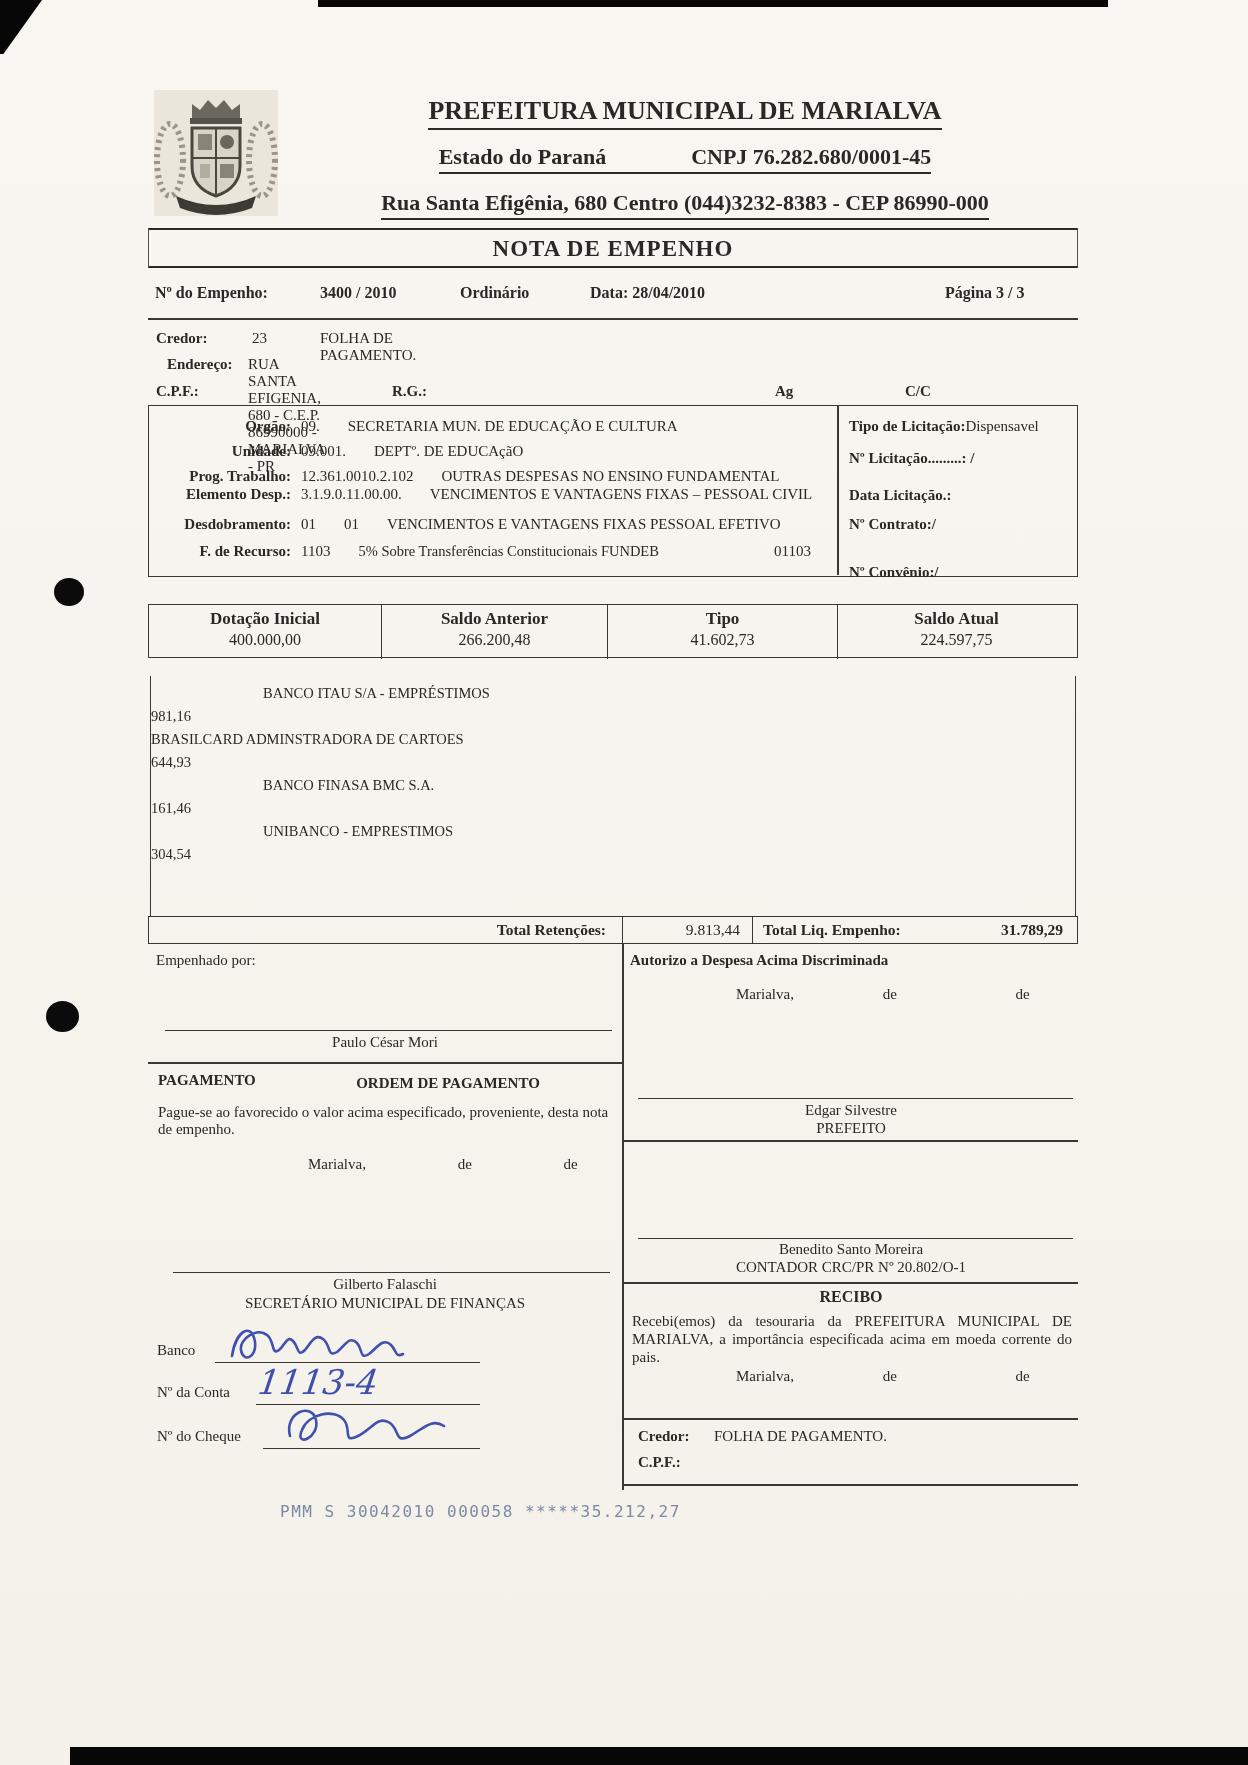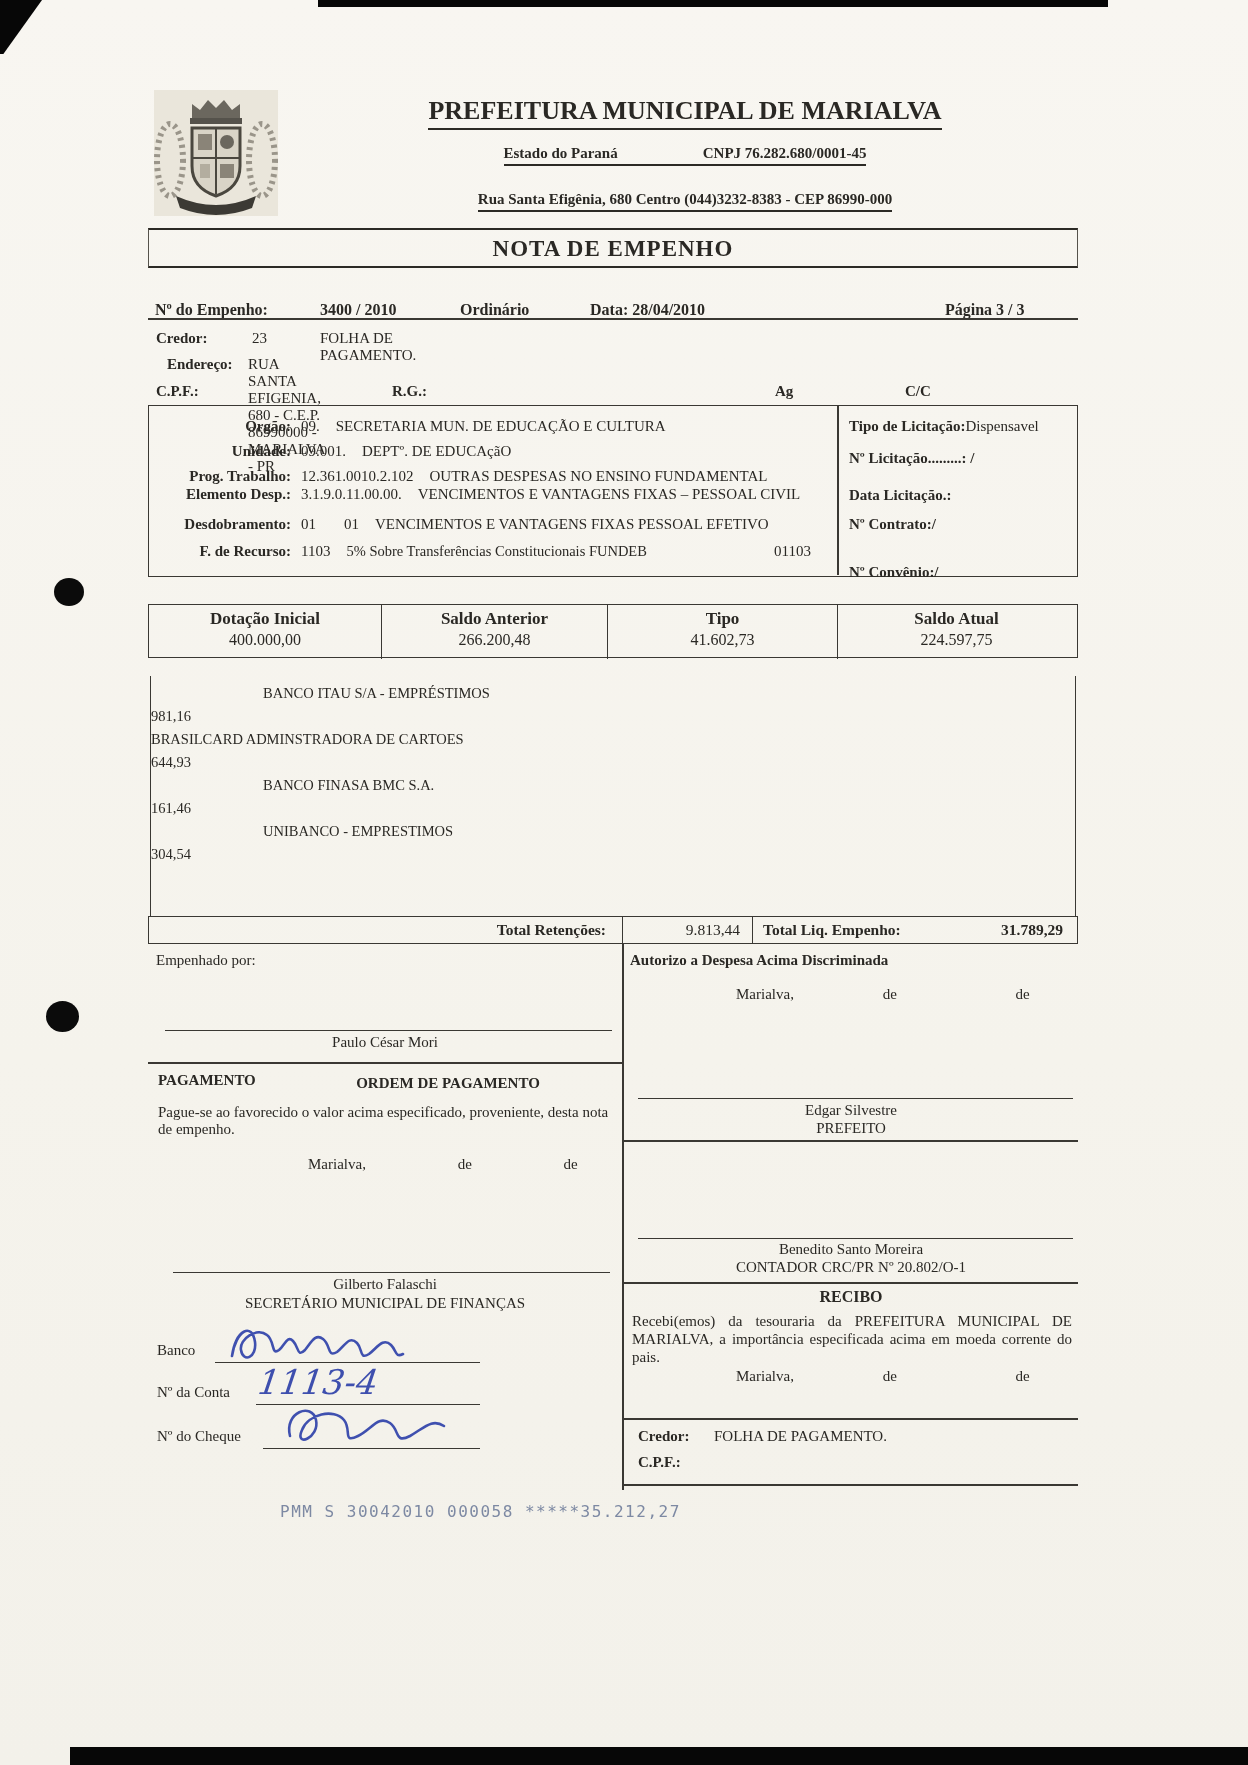--- a/index.html
+++ b/index.html
@@ -7,27 +7,27 @@
     position:relative;width:1248px;height:1765px;margin:0 auto;
     background:linear-gradient(180deg,#f8f6f1 0%,#f5f3ec 60%,#f3f1ea 100%);
     font-family:"Liberation Serif", serif;color:#2a2824;overflow:hidden;
   }
   .abs{position:absolute;}
   .b{font-weight:bold;}
   .ctr{text-align:center;}
   .hline{position:absolute;background:#3a3833;height:2px;}
   .vline{position:absolute;background:#3a3833;width:2px;}
   .ul{border-bottom:2px solid #2c2a25;display:inline-block;padding-bottom:2px;}
-  .t15{font-size:15px;} .t16{font-size:16px;} .t17{font-size:15px;}
+  .t15{font-size:15px;} .t16{font-size:16px;} .t17{font-size:22px;}
   .ihdr{font-weight:bold;font-style:italic;text-decoration:underline;font-size:15px;}
   .sigline{position:absolute;border-top:1.5px solid #3a3833;}
   .clsrow{position:absolute;left:0;width:688px;display:flex;align-items:baseline;font-size:15px;}
   .clslabel{width:142px;text-align:right;font-weight:bold;flex:none;}
   .clscode{margin-left:10px;flex:none;}
-  .clsdesc{margin-left:16px;}
+  .clsdesc{margin-left:28px;}
   .amcell{float:left;height:54px;box-sizing:border-box;border-right:1.5px solid #3a3833;}
   .amcell:last-child{border-right:none;}
   .amhead{font-weight:bold;font-size:17px;text-align:center;margin-top:4px;}
   .amval{font-size:16px;text-align:center;margin-top:2px;}
   .itemrow{display:flex;justify-content:space-between;line-height:23px;font-size:14.5px;flex-direction:column;}
   .hand{stroke:#2b3ea8;stroke-width:2.6;fill:none;stroke-linecap:round;opacity:.9;}
   .matrix{font-family:"DejaVu Sans Mono", monospace;color:#7d89a3;font-size:16px;letter-spacing:1.5px;}
 </style>
 </head>
 <body>
@@ -65,21 +65,21 @@
     <span class="ul b t17"><span>Estado do Paraná</span><span style="display:inline-block;width:85px;"></span><span>CNPJ 76.282.680/0001-45</span></span>
   </div>
   <div class="abs ctr" style="left:300px;top:190px;width:770px;">
     <span class="ul b t17">Rua Santa Efigênia, 680    Centro  (044)3232-8383  -  CEP 86990-000</span>
   </div>
 
   <div class="abs ctr" style="left:148px;top:228px;width:930px;height:40px;box-sizing:border-box;border-top:2px solid #2c2a25;border-bottom:2px solid #2c2a25;border-left:1px solid #55524b;border-right:1px solid #55524b;">
     <span class="b" style="font-size:23px;letter-spacing:1px;line-height:38px;">NOTA  DE  EMPENHO</span>
   </div>
 
-  <div class="abs" style="left:148px;top:284px;width:930px;height:24px;font-size:16px;margin-top:17px;">
+  <div class="abs" style="left:148px;top:284px;width:930px;height:24px;font-size:16px;">
     <span class="abs b" style="left:7px;">Nº do Empenho:</span>
     <span class="abs b" style="left:172px;">3400 / 2010</span>
     <span class="abs b" style="left:312px;">Ordinário</span>
     <span class="abs b" style="left:442px;">Data: 28/04/2010</span>
     <span class="abs b" style="left:797px;">Página  3 / 3</span>
   </div>
   <div class="hline" style="left:148px;top:318px;width:930px;height:1.5px;"></div>
 
   <div class="abs" style="left:0;top:0;">
     <span class="abs b t15" style="left:156px;top:330px;">Credor:</span>

